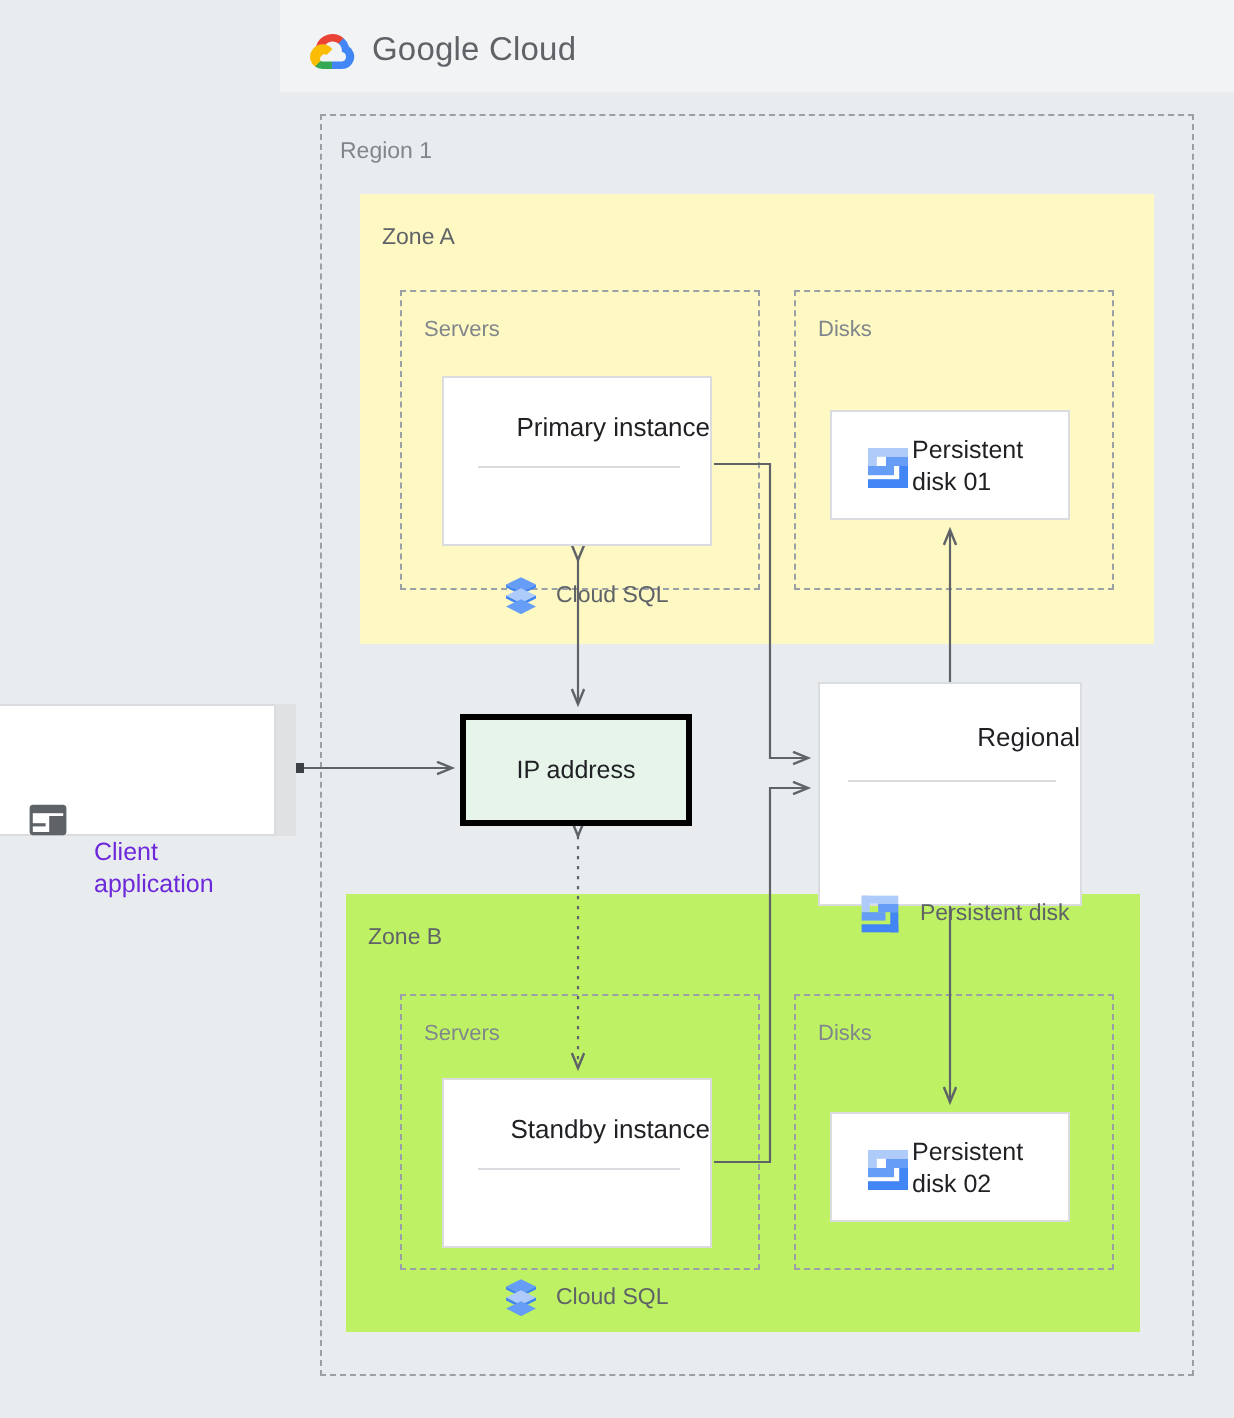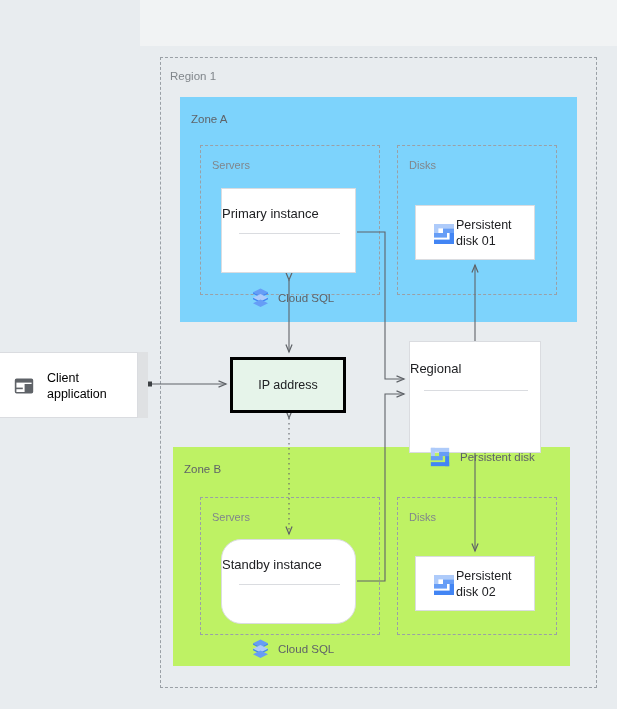--- a/index.html
+++ b/index.html
@@ -30,21 +30,21 @@
   
   .region{
     position:absolute;left:160px;top:57px;width:437px;height:631px;
     border:1px dashed #9aa0a6;box-sizing:border-box;background:transparent;
   }
   .region-label{
     position:absolute;left:170px;top:70px;font-size:11.5px;color:#80868b;
   }
 
   .zone{position:absolute;box-sizing:border-box;}
-  .zone-a{left:180px;top:97px;width:397px;height:225px;background:#7dd3fc;}
+  .zone-a{left:180px;top:97px;width:397px;height:225px;background:#fef9c3;}
   .zone-b{left:173px;top:447px;width:397px;height:219px;background:#bef264;}
   .zone-label{position:absolute;font-size:11.5px;color:#5f6368;}
   .zone-a .zone-label{left:11px;top:16px;}
   .zone-b .zone-label{left:11px;top:16px;}
 
   .group{
     position:absolute;box-sizing:border-box;
     border:1px dashed #9aa0a6;
   }
   .group-label{position:absolute;left:11px;top:13px;font-size:11px;color:#80868b;}
@@ -53,37 +53,37 @@
   .g-disks-a  {left:397px;top:145px;width:160px;height:150px;}
   .g-servers-b{left:200px;top:497px;width:180px;height:138px;}
   .g-disks-b  {left:397px;top:497px;width:160px;height:138px;}
 
   
   .card{
     position:absolute;box-sizing:border-box;
     background:#ffffff;border:1px solid #dadce0;
   }
   .card-title{
-    text-align:left;font-size:13px;color:#202124;
+    text-align:right;font-size:13px;color:#202124;
     line-height:1;
   }
   .card-div{
     position:absolute;height:1px;background:#dadce0;
   }
   .card-sub{
     position:absolute;display:flex;align-items:center;gap:9px;
     font-size:11.5px;color:#5f6368;margin-top:44px;
   }
 
   .c-primary{left:221px;top:188px;width:135px;height:85px;}
   .c-primary .card-title{position:absolute;left:0;top:18px;width:100%;}
   .c-primary .card-div{left:17px;top:44px;width:101px;}
   .c-primary .card-sub{left:30px;top:55px;}
 
-  .c-standby{left:221px;top:539px;width:135px;height:85px;border-radius:20px;}
+  .c-standby{left:221px;top:539px;width:135px;height:85px;}
   .c-standby .card-title{position:absolute;left:0;top:18px;width:100%;}
   .c-standby .card-div{left:17px;top:44px;width:101px;}
   .c-standby .card-sub{left:30px;top:55px;}
 
   .c-pd01{left:415px;top:205px;width:120px;height:55px;}
   .c-pd02{left:415px;top:556px;width:120px;height:55px;}
   .c-pd01 .pd-row,.c-pd02 .pd-row{
     position:absolute;left:16px;top:12px;display:flex;align-items:center;gap:0;
   }
   .pd-label{font-size:12.5px;color:#202124;line-height:1.25;}
@@ -97,21 +97,21 @@
   .client-shadow{
     position:absolute;left:126px;top:352px;width:22px;height:66px;background:#dfe1e3;
   }
   .client{
     position:absolute;left:-1px;top:352px;width:139px;height:66px;
     background:#ffffff;border:1px solid #dadce0;box-sizing:border-box;
   }
   .client-row{
     position:absolute;left:14px;top:17px;display:flex;align-items:center;gap:13px;
   }
-  .client-label{font-size:12.5px;color:#000000;line-height:1.3;}
+  .client-label{font-size:12.5px;color:#6d28d9;line-height:1.3;margin-top:48px;}
 
   
   .ip{
     position:absolute;left:230px;top:357px;width:116px;height:56px;
     background:#e6f4ea;border:3px solid #000000;box-sizing:border-box;
     display:flex;align-items:center;justify-content:center;
   }
   .ip-label{font-size:12.5px;color:#202124;}
 
   
@@ -119,20 +119,31 @@
 
   
   .ico{display:block;}
 </style>
 </head>
 <body>
 
 <div class="stage">
 
   <div class="header-band"></div>
+  <div class="logo">
+    <span class="logo-mark">
+      <svg class="ico" width="24" height="20" viewBox="0 0 48 40" xmlns="http://www.w3.org/2000/svg">
+        <path d="M30.4 13.6h1.3l3.8-3.8.2-1.6A17.1 17.1 0 0 0 7.9 16.5a2 2 0 0 1 1.3.1l7.6-1.3s.4-.6.6-.6a9.5 9.5 0 0 1 13-1.1z" fill="#ea4335"></path>
+        <path d="M40.9 16.5a17.1 17.1 0 0 0-5.2-8.3l-5.3 5.3a9.5 9.5 0 0 1 3.5 7.5v1a4.8 4.8 0 0 1 0 9.5h-9.5l-1 1v5.7l1 .9h9.5A12.4 12.4 0 0 0 40.9 16.5z" fill="#4285f4"></path>
+        <path d="M14.4 39.1h9.5v-7.6h-9.5a4.7 4.7 0 0 1-2-.4l-1.3.4-3.8 3.8-.3 1.3a12.3 12.3 0 0 0 7.4 2.5z" fill="#34a853"></path>
+        <path d="M14.4 14.3A12.4 12.4 0 0 0 7 36.6l5.5-5.5a4.8 4.8 0 0 1 6.3-6.3l5.5-5.5a12.3 12.3 0 0 0-9.9-5z" fill="#fbbc04"></path>
+      </svg>
+    </span>
+    <span class="logo-text"><b>Google</b> <span>Cloud</span></span>
+  </div>
 
   <div class="region"></div>
   <div class="region-label">Region 1</div>
 
   <div class="zone zone-a">
     <span class="zone-label">Zone A</span>
   </div>
   <div class="group g-servers-a">
     <span class="group-label">Servers</span>
   </div>

